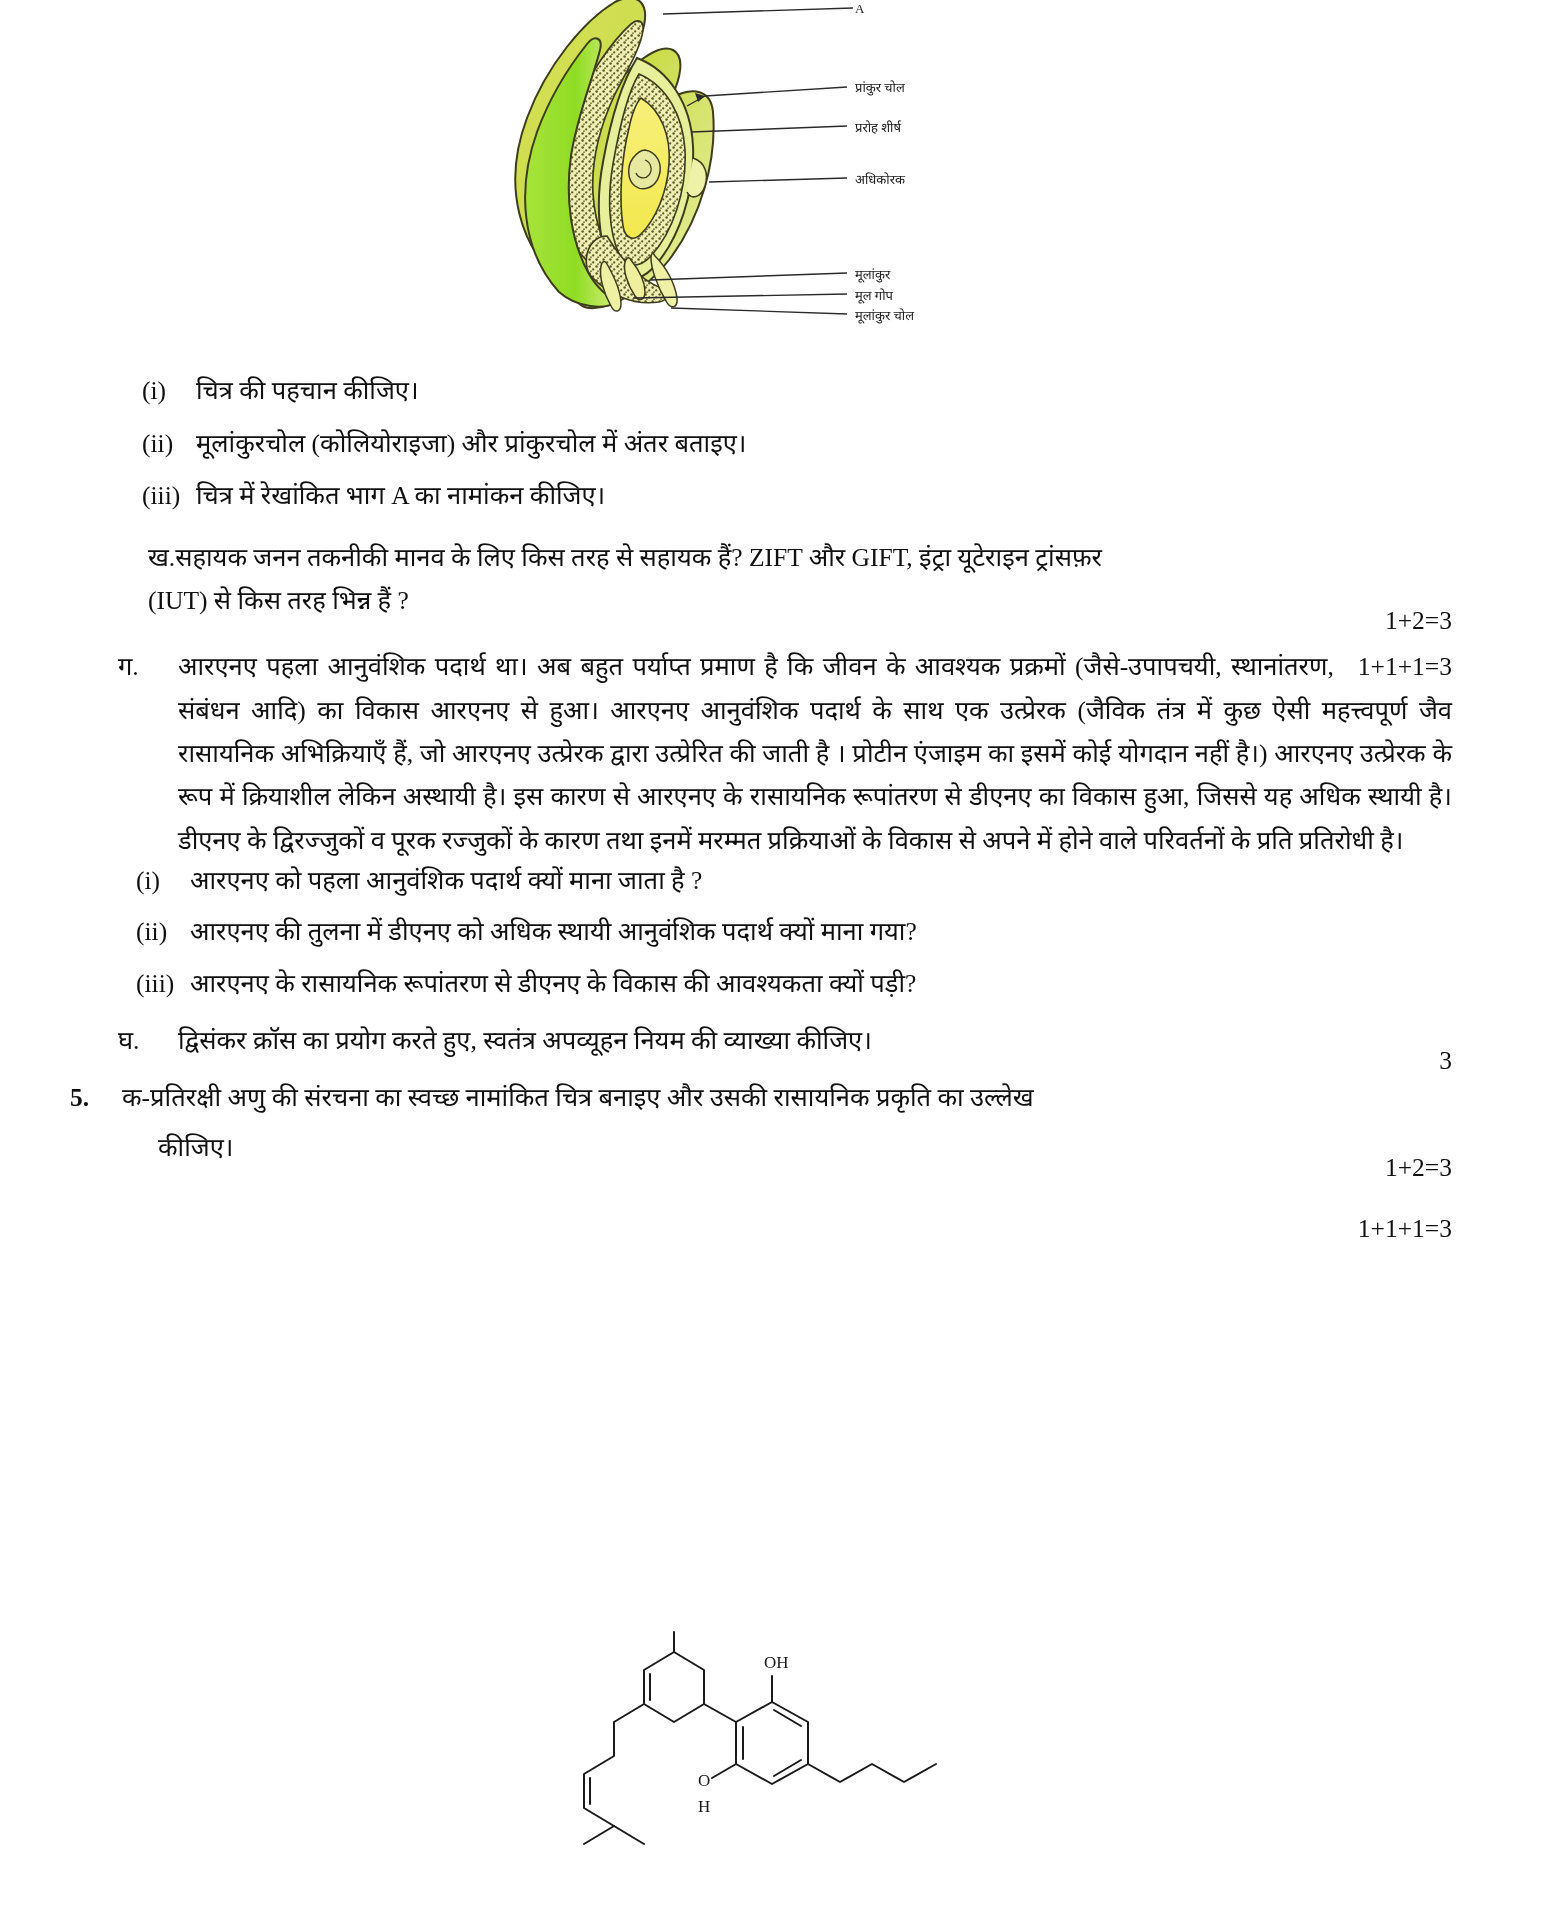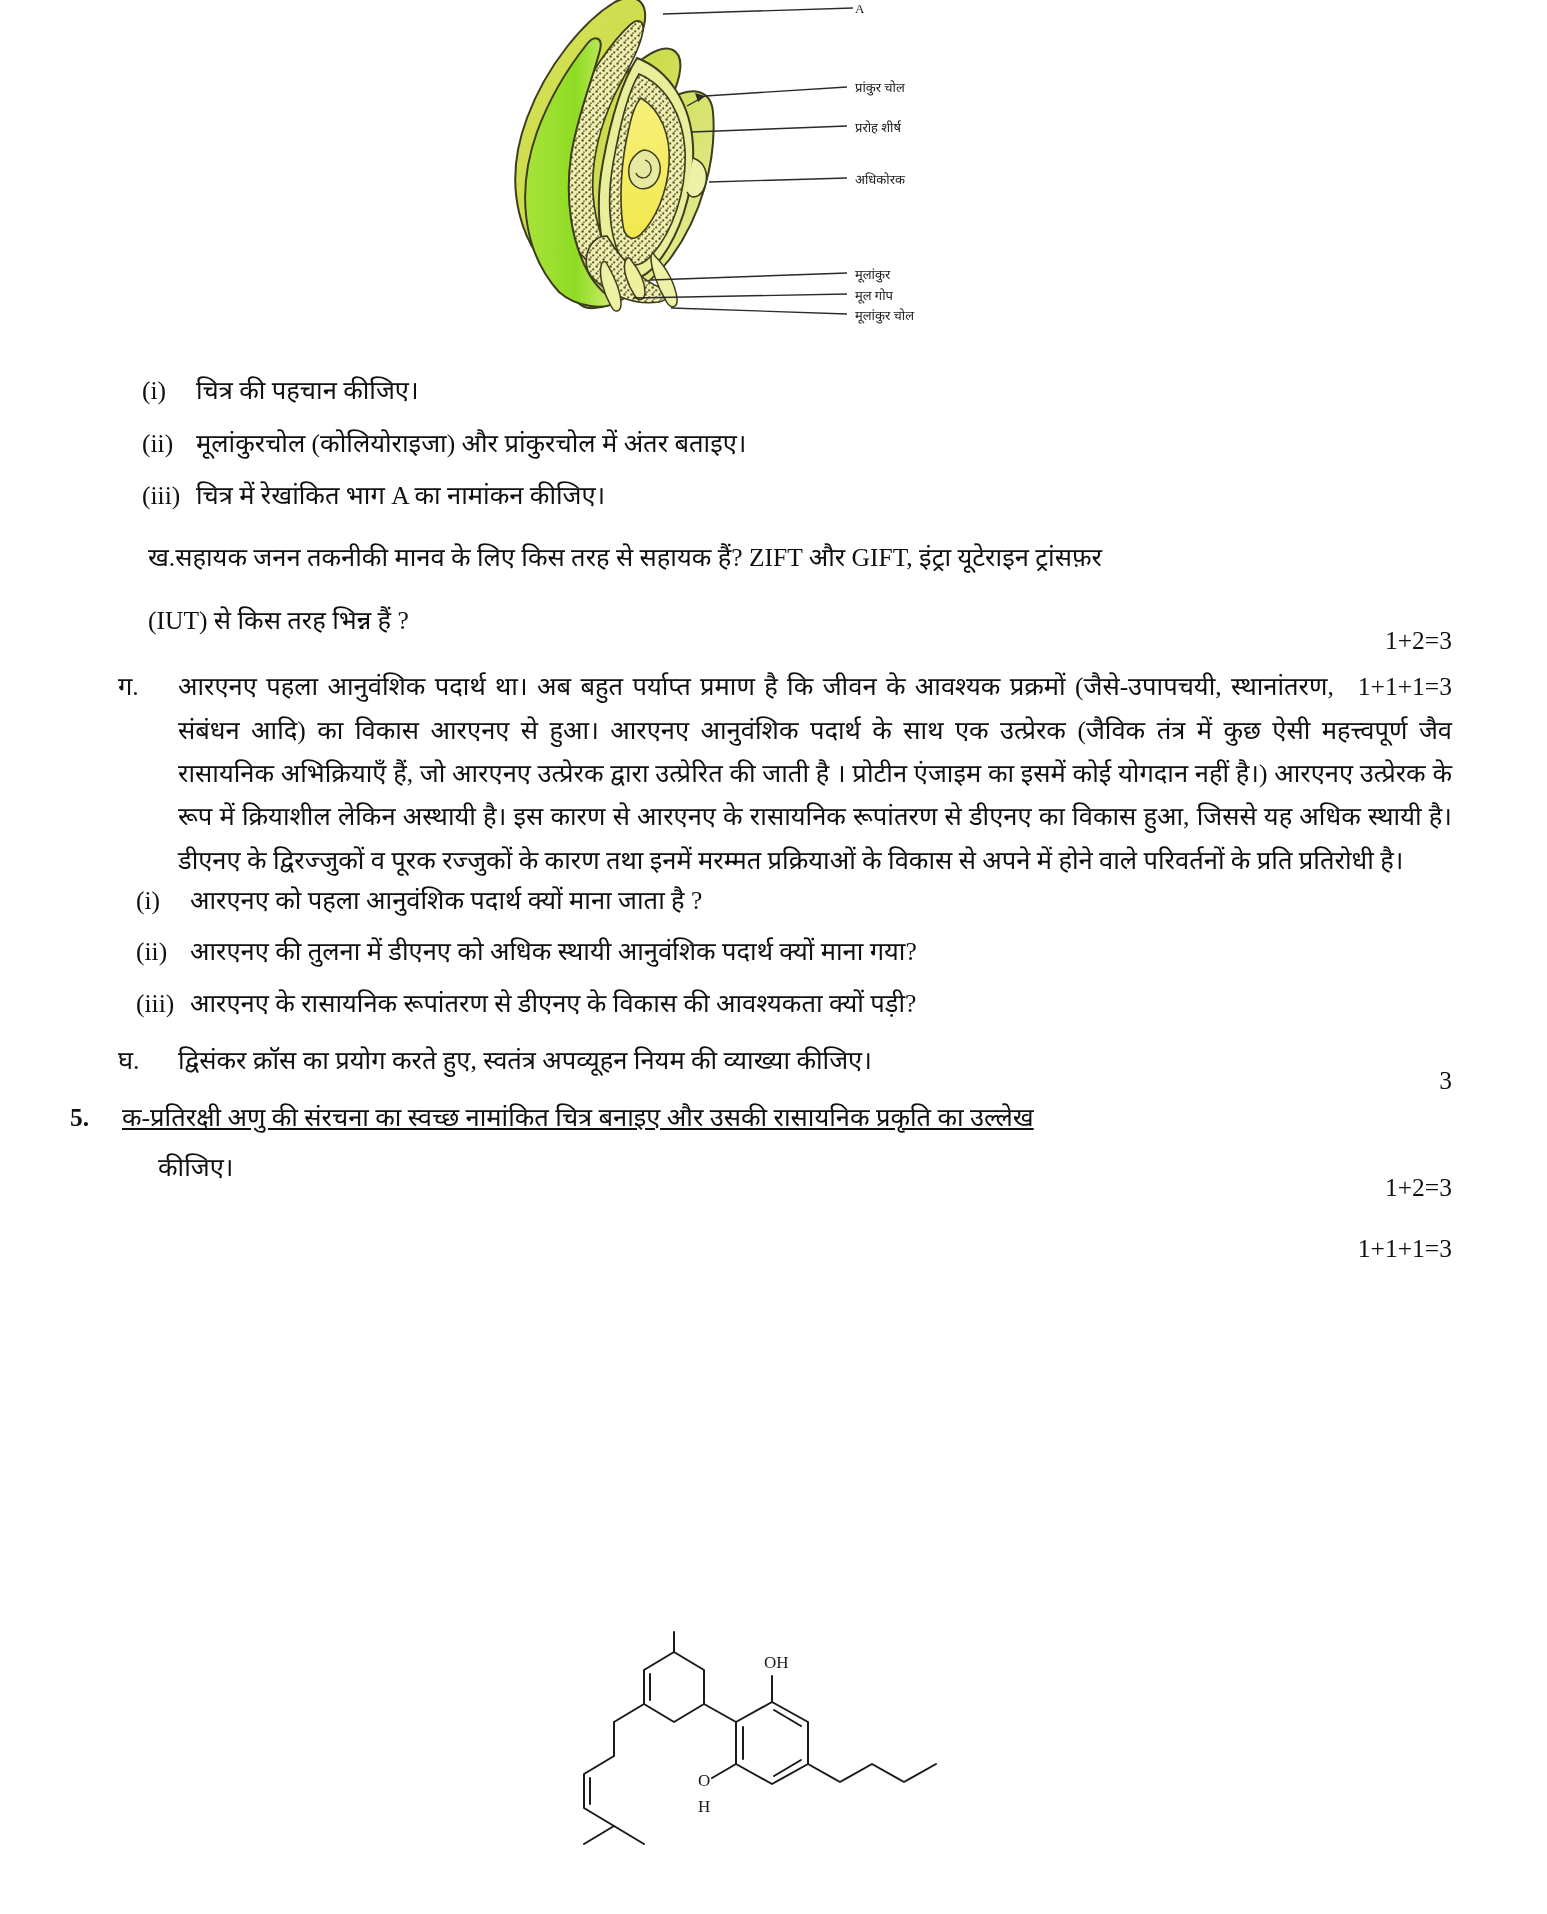--- a/index.html
+++ b/index.html
@@ -71,21 +71,21 @@
     text-align: justify;
     text-justify: inter-word;
     line-height: 1.62;
   }
 
   .para-kha {
     padding-left: 78px;
     text-indent: 0;
     position: relative;
     line-height: 1.72;
-    margin-bottom: 20px;
+    margin-bottom: 0;
   }
 
   .para-ga {
     padding-left: 108px;
     line-height: 1.70;
     text-align: justify;
     margin-bottom: 6px;
   }
 
   .para-gha {
@@ -286,21 +286,21 @@
     </div>
 
     <div class="para para-gha rel clearfix">
       <span class="marks-abs">3</span>
       <span style="position:absolute; left:48px;">घ.</span>
       <span>द्विसंकर क्रॉस का प्रयोग करते हुए, स्वतंत्र अपव्यूहन नियम की व्याख्या कीजिए।</span>
     </div>
 
     <div class="q5 rel">
       <b style="position:absolute; left:0;">5.</b>
-      <span style="padding-left:34px; display:inline-block;text-decoration:underline;">क-प्रतिरक्षी अणु की संरचना का स्वच्छ नामांकित चित्र बनाइए और उसकी रासायनिक प्रकृति का उल्लेख</span>
+      <span style="padding-left:34px; display:inline-block;">क-प्रतिरक्षी अणु की संरचना का स्वच्छ नामांकित चित्र बनाइए और उसकी रासायनिक प्रकृति का उल्लेख</span>
     </div>
     <div class="q5 rel clearfix" style="padding-left:88px; margin-bottom:18px;">
       <span class="marks-abs">1+2=3</span>
       <span>कीजिए।</span>
     </div>
 
     <div class="q5 q5-b rel clearfix">
       <span class="marks-abs">1+1+1=3</span>
     </div>
 

